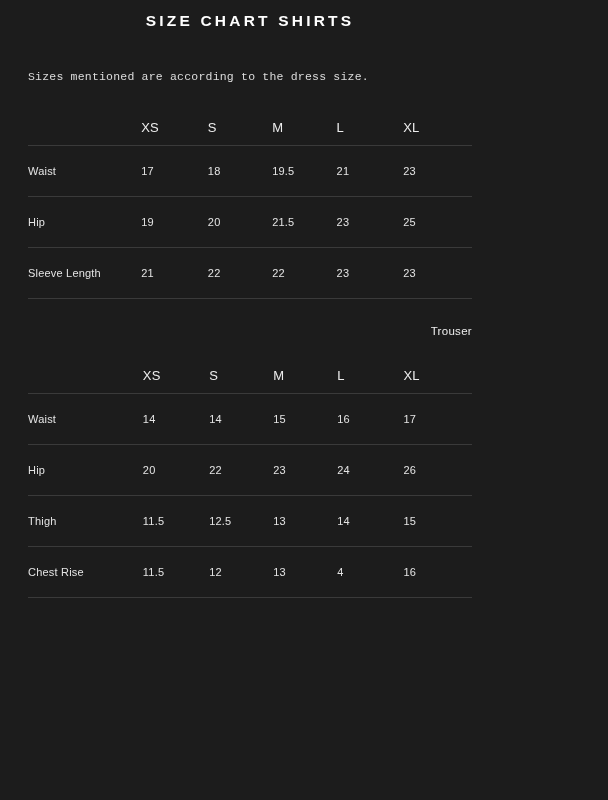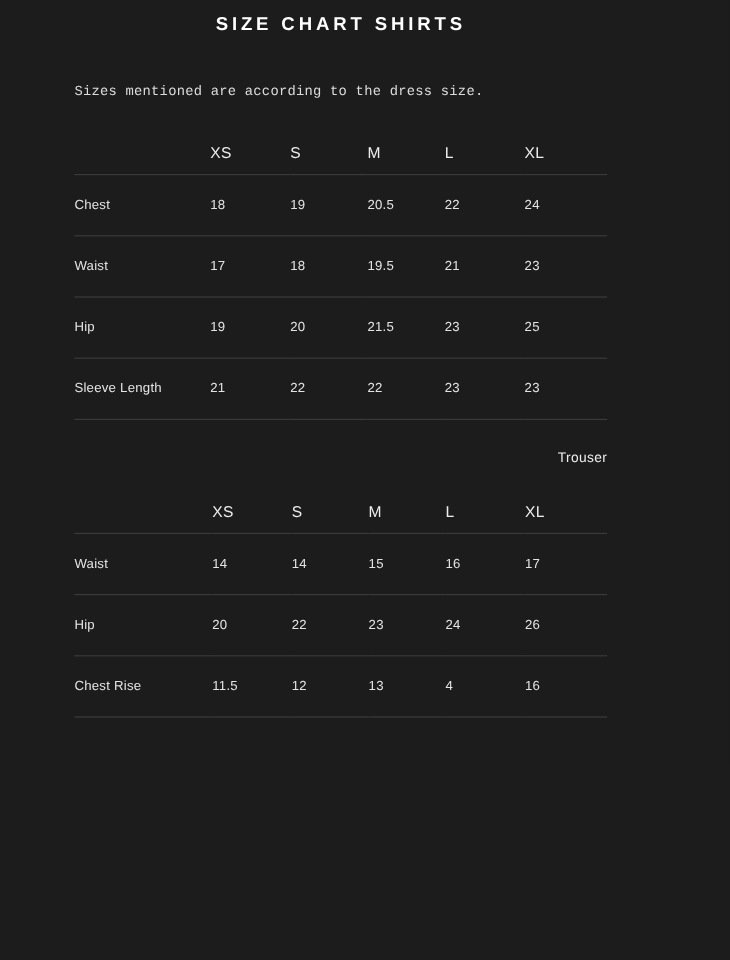--- a/index.html
+++ b/index.html
@@ -14,21 +14,20 @@
     font-family: "Liberation Sans", sans-serif;
     color: #e8e8e8;
     -webkit-font-smoothing: antialiased;
   }
   .page {
     width: 500px;
     height: 800px;
     box-sizing: border-box;
     padding: 0 28px;
     position: relative;
-    margin-left: 34px;
   }
   .main-title {
     text-align: center;
     font-size: 15.5px;
     letter-spacing: 3.2px;
     font-weight: bold;
     color: #ffffff;
     padding-top: 12px;
     padding-bottom: 2px;
   }
@@ -108,28 +107,20 @@
         <th></th>
         <th>XS</th>
         <th>S</th>
         <th>M</th>
         <th>L</th>
         <th>XL</th>
       </tr>
     </thead>
     <tbody>
       <tr>
-        <td>Chest</td>
-        <td>18</td>
-        <td>19</td>
-        <td>20.5</td>
-        <td>22</td>
-        <td>24</td>
-      </tr>
-      <tr>
         <td>Waist</td>
         <td>17</td>
         <td>18</td>
         <td>19.5</td>
         <td>21</td>
         <td>23</td>
       </tr>
       <tr>
         <td>Hip</td>
         <td>19</td>
@@ -181,20 +172,28 @@
       </tr>
       <tr>
         <td>Hip</td>
         <td>20</td>
         <td>22</td>
         <td>23</td>
         <td>24</td>
         <td>26</td>
       </tr>
       <tr>
+        <td>Thigh</td>
+        <td>11.5</td>
+        <td>12.5</td>
+        <td>13</td>
+        <td>14</td>
+        <td>15</td>
+      </tr>
+      <tr>
         <td>Chest Rise</td>
         <td>11.5</td>
         <td>12</td>
         <td>13</td>
         <td>4</td>
         <td>16</td>
       </tr>
     </tbody>
   </table>
 

